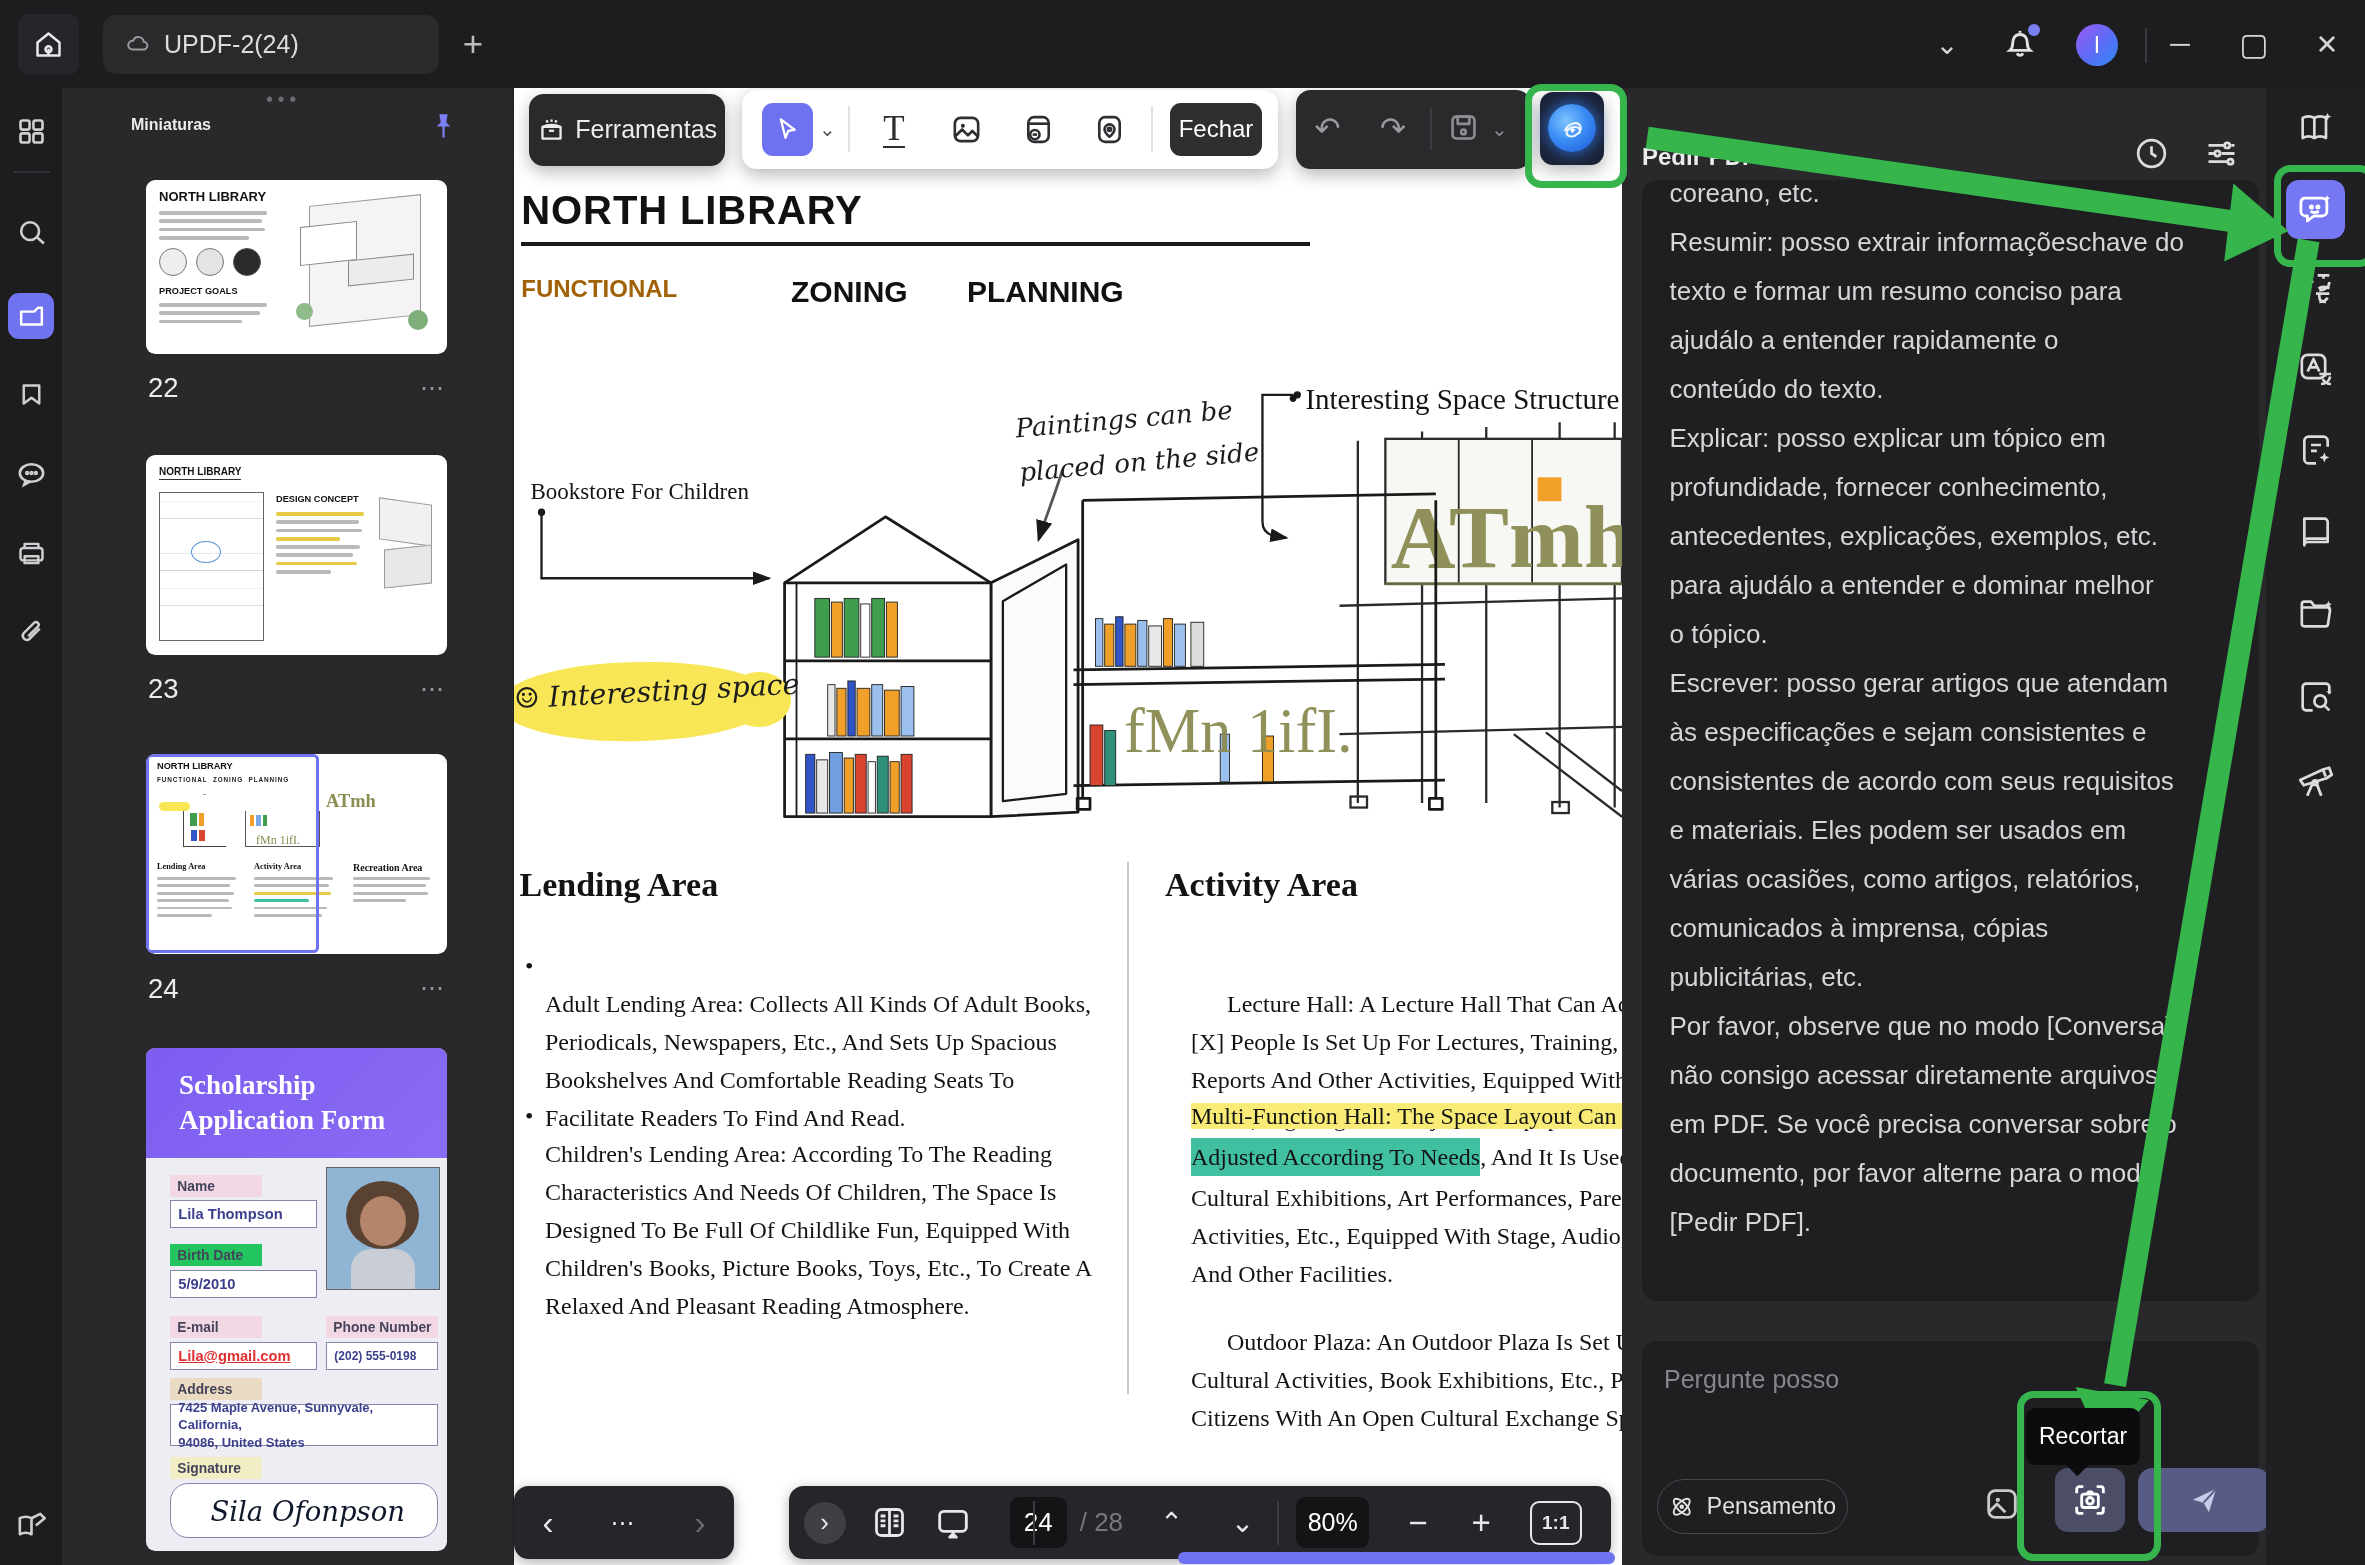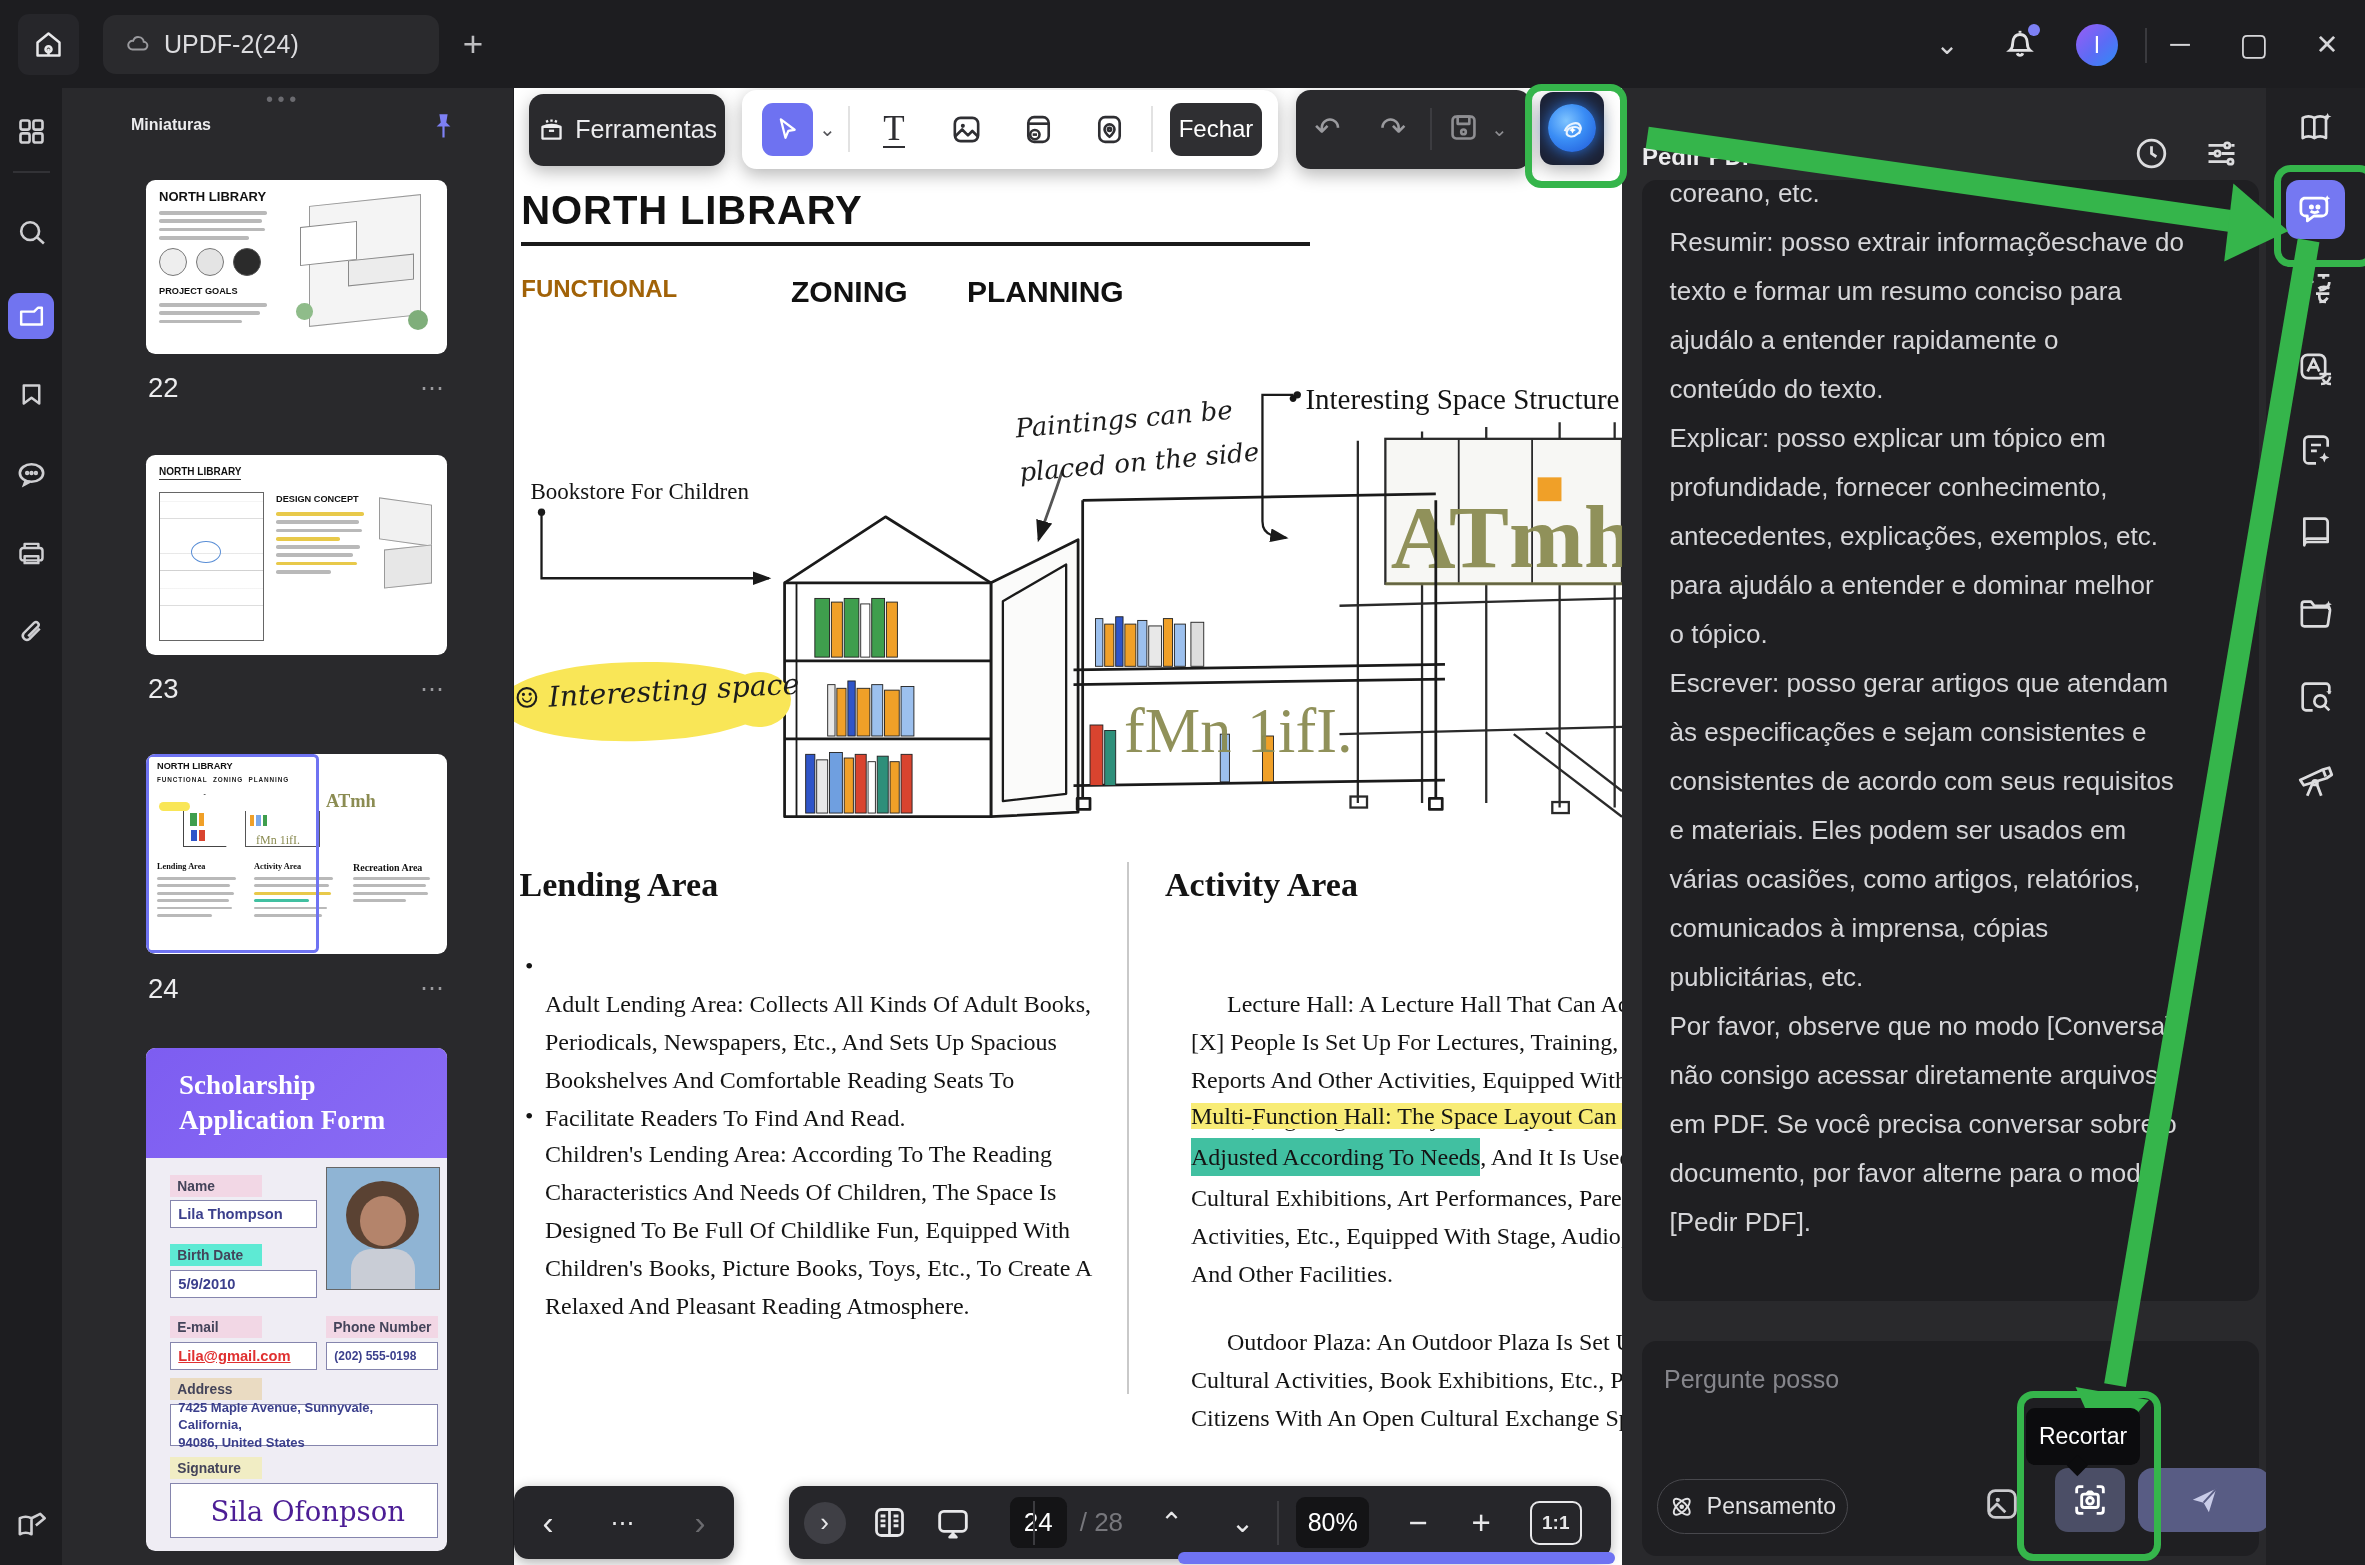--- a/index.html
+++ b/index.html
@@ -298,32 +298,32 @@
              font-weight:bold;font-size:27px;line-height:35px;">Scholarship
 Application Form</div>
       </div>
       <div class="formlabel" style="left:24px;top:127px;width:92px;height:22px;background:#f2d7e5;">Name</div>
       <div class="formval" style="left:24px;top:152px;width:147px;height:27.5px;">Lila Thompson</div>
       <div class="abs" style="left:180px;top:119px;width:112px;height:121px;background:#8fb4d4;border:0.9px solid #666;">
         <div class="abs" style="left:19px;top:13px;width:73px;height:68px;border-radius:50%;background:#5a4233;"></div>
         <div class="abs" style="left:33px;top:27.5px;width:46px;height:50px;border-radius:50%;background:#b4846b;"></div>
         <div class="abs" style="left:24px;top:81px;width:64px;height:40px;border-radius:20px 20px 0 0;background:#c9cdd6;"></div>
       </div>
-      <div class="formlabel" style="left:24px;top:196px;width:92px;height:22px;background:#5eead4;">Birth Date</div>
+      <div class="formlabel" style="left:24px;top:196px;width:92px;height:22px;background:#22c55e;">Birth Date</div>
       <div class="formval" style="left:24px;top:222px;width:147px;height:27.5px;">5/9/2010</div>
       <div class="formlabel" style="left:24px;top:268px;width:92px;height:22px;background:#f2d7e5;">E-mail</div>
       <div class="formval" style="left:24px;top:294px;width:147px;height:27.5px;color:#e03030;text-decoration:underline;">Lila@gmail.com</div>
       <div class="formlabel" style="left:180px;top:268px;width:112px;height:22px;background:#f2d7e5;">Phone Number</div>
       <div class="formval" style="left:180px;top:294px;width:112px;height:27.5px;font-size:12px;">(202) 555-0198</div>
       <div class="formlabel" style="left:24px;top:330px;width:92px;height:22px;background:#eadbc2;">Address</div>
       <div class="formval prelines" style="left:24px;top:356px;width:268px;height:42px;font-size:13px;line-height:17.4px;">7425 Maple Avenue, Sunnyvale, California,
 94086, United States</div>
       <div class="formlabel" style="left:24px;top:409px;width:92px;height:22px;background:#f1edc4;">Signature</div>
       <div class="formval" style="left:24px;top:435px;width:268px;height:55px;justify-content:center;
-           font-family:'DejaVu Serif',serif;font-size:27.5px;font-weight:normal;color:#4c1d95;">Sila Ofonpson</div>
+           font-family:'DejaVu Serif',serif;font-style:italic;font-size:27.5px;font-weight:normal;color:#0f172a;border-radius:18px;">Sila Ofonpson</div>
     </div>
   </div>
 
   <div class="docarea">
 
     <div class="abs" style="left:7.3px;top:100px;font-size:40px;font-weight:bold;color:#111;letter-spacing:0.9px;">NORTH LIBRARY</div>
     <div class="abs" style="left:7.3px;top:154px;width:789px;height:3.7px;background:#1a1a1a;"></div>
     <div class="abs" style="left:7.3px;top:187px;font-size:24px;font-weight:bold;color:#a16207;">FUNCTIONAL</div>
     <div class="abs" style="left:277px;top:187px;font-size:30px;font-weight:bold;color:#111;">ZONING</div>
     <div class="abs" style="left:453px;top:187px;font-size:30px;font-weight:bold;color:#111;">PLANNING</div>

